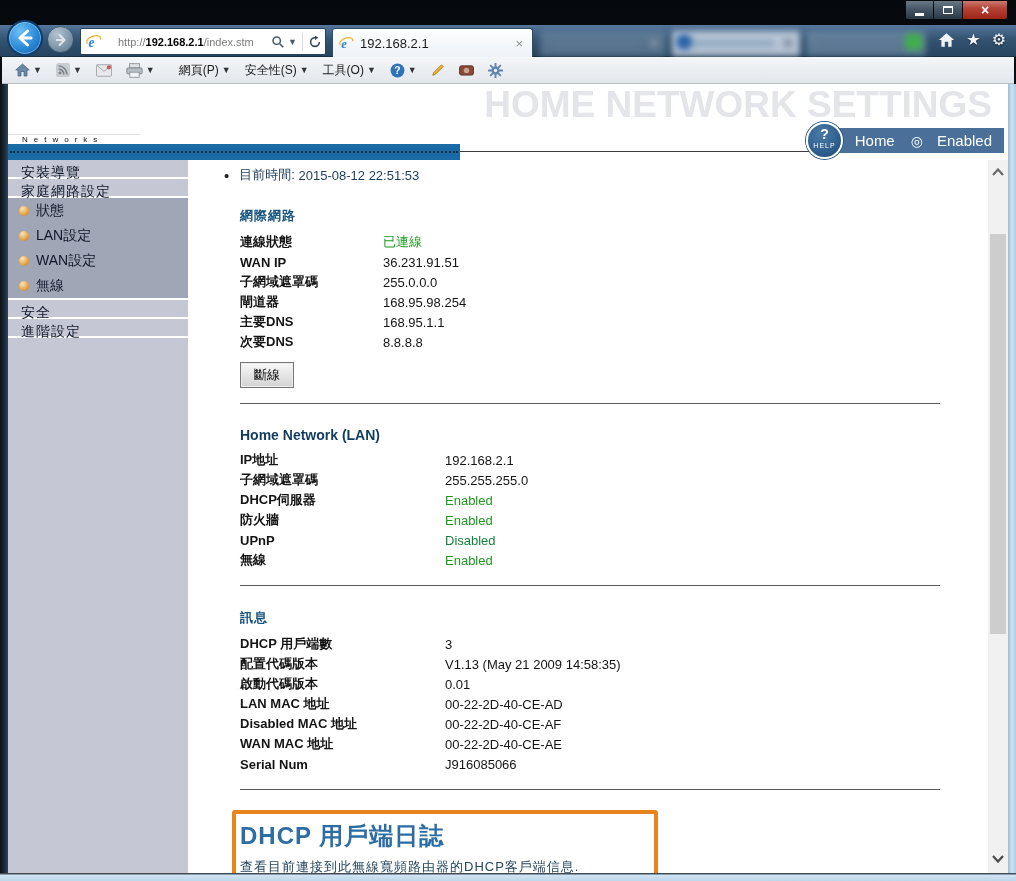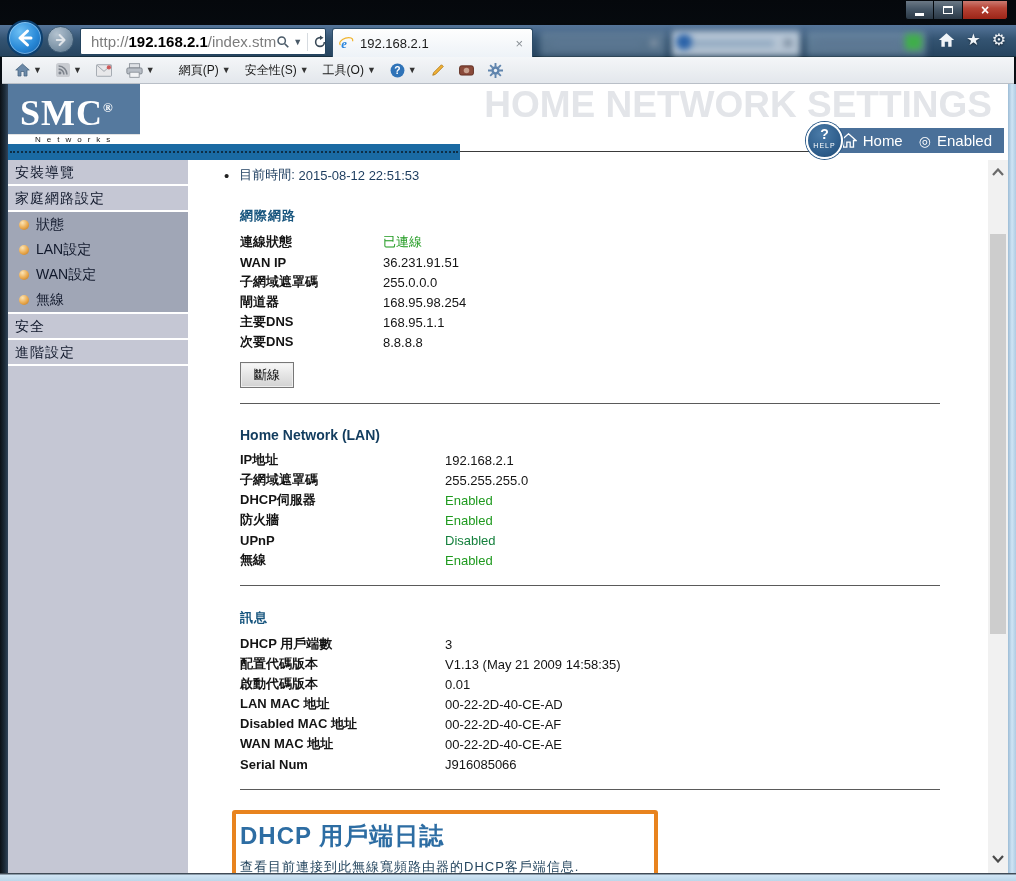--- a/index.html
+++ b/index.html
@@ -16,21 +16,21 @@
   .win-btn.close { width:46px; background-color:#b03324; background-image:linear-gradient(rgba(255,255,255,.35),rgba(255,255,255,.08) 40%,rgba(120,10,0,.35)); border-radius:0 0 3px 0; font-weight:bold; }
   .glyph-min { display:block; width:9px; height:3px; background:#fff; margin-top:8px; }
   .glyph-max { display:block; width:10px; height:8px; border:1px solid #fff; border-top:2px solid #fff; background:transparent; }
   .glyph-close { font-size:14px; line-height:1; color:#fff; }
 
   
   .navbar { position:absolute; left:0; top:25px; right:0; height:32px; background:linear-gradient(#55759a,#345472 45%,#26445f); border-bottom:1px solid #18303f; }
   .nav-back { position:absolute; left:7px; top:-5px; width:36px; height:36px; border-radius:50%; background:radial-gradient(circle at 35% 30%, #6ec0f5, #2a8ad8 55%, #0f5ca8); border:2px solid #0c3f6e; box-shadow:0 0 0 1px rgba(255,255,255,.35) inset; display:flex;align-items:center;justify-content:center; }
   .nav-fwd { position:absolute; left:47px; top:1px; width:27px; height:27px; border-radius:50%; background:radial-gradient(circle at 35% 30%, #c8d4de, #8aa0b2 60%, #5f7a90); border:1px solid #3e5a72; display:flex;align-items:center;justify-content:center; opacity:.85; }
   .addrbox { position:absolute; left:80px; top:3px; width:246px; height:27px; background:#fff; border:1px solid #24445f; border-radius:2px; display:flex; align-items:center; padding:0 3px 0 5px; }
-  .url { font-size:15px; white-space:nowrap; margin-left:5px; }
+  .url { font-size:11px; white-space:nowrap; margin-left:16px; }
   .url .dim { color:#7c7c7c; }
   .url .host { color:#000; font-weight:bold; }
   .addr-tools { margin-left:auto; display:flex; align-items:center; gap:3px; }
   .caret { font-size:9px; color:#4a5a68; }
   .addr-sep { width:1px; height:18px; background:#d6dbe0; margin:0 2px; }
   .tab-active { position:absolute; left:332px; top:3px; width:201px; height:30px; background:linear-gradient(#fefefe,#edf2f7); border:1px solid #2e4d68; border-bottom:none; border-radius:3px 3px 0 0; display:flex; align-items:center; padding:0 6px; }
   .tab-active .ttl { font-size:13px; color:#1b1b1b; margin-left:6px; }
   .tab-close { margin-left:auto; color:#8a9096; font-size:13px; padding:0 3px; }
   .tab-blur { position:absolute; top:6px; height:25px; border-radius:3px 3px 0 0; filter:blur(3px); }
   .tab-blur .smear { position:absolute; top:9px; left:12px; right:26px; height:7px; background:#5d7894; border-radius:3px; opacity:.8; }
@@ -47,36 +47,36 @@
   
   .page { position:absolute; left:8px; top:84px; width:1000px; height:789px; background:#fff; overflow:hidden; }
   .frame-left { position:absolute; left:0; top:84px; width:8px; bottom:8px; background:linear-gradient(90deg,#0b1016,#1d2c3a 60%,#31445a); }
   .frame-right { position:absolute; right:0; top:84px; width:8px; bottom:8px; background:linear-gradient(90deg,#9cbcd6,#cfe4f4 50%,#aecbe2); }
   .frame-bottom { position:absolute; left:0; right:0; bottom:0; height:8px; background:linear-gradient(#1a232c,#cfe4f4 30%,#bcd7ea); }
 
   
   .logo { position:absolute; left:0; top:0; width:132px; height:50px; background:#55799e; color:#fff; padding-left:12px; }
   .logo .smc { font-family:"Liberation Serif", serif; font-weight:bold; font-size:36px; line-height:48px; letter-spacing:1px; }
   .logo .reg { font-size:13px; vertical-align:super; font-family:"Liberation Serif", serif; }
-  .logo-strip { position:absolute; left:0; top:50px; width:132px; height:10px; background:#fff; border-top:1px solid #e2e2e2;padding-left:13px; }
+  .logo-strip { position:absolute; left:0; top:50px; width:132px; height:10px; background:#fff; border-top:1px solid #e2e2e2; }
   .logo-strip span { display:block; font-size:8px; color:#111; letter-spacing:6px; padding-left:14px; line-height:10px; }
   .watermark { position:absolute; right:16px; top:0px; font-size:37px; font-weight:bold; color:#e3e5e9; letter-spacing:0px; white-space:nowrap; }
   .bluebar { position:absolute; left:0; top:60px; width:452px; height:16px; background:#1a6aa3; }
   .bluebar::after { content:""; position:absolute; left:2px; right:2px; top:7px; border-top:2px dotted #0a2030; opacity:.8; }
   .connector { position:absolute; left:452px; top:67px; width:352px; height:1px; background:#3a3a3a; }
   .homebar { position:absolute; left:816px; top:44px; width:180px; height:25px; background:#4a7099; display:flex; align-items:center; justify-content:flex-end; gap:16px; padding-right:12px; color:#fff; }
-  .homebar .item { display:flex; align-items:center; gap:6px; font-size:15px; color:#fff; }
+  .homebar .item { display:flex; align-items:center; gap:14px; font-size:15px; color:#fff; }
   .helpbadge { position:absolute; left:798px; top:38px; width:37px; height:37px; border-radius:50%; background:radial-gradient(circle at 40% 30%, #4a7ba8, #2b5a88 70%, #1d4467); border:2px solid #fff; box-shadow:0 0 0 1px #2b5a88; color:#fff; text-align:center; z-index:3; }
   .helpbadge .q { font-size:14px; font-weight:bold; line-height:16px; display:block; margin-top:2px; }
   .helpbadge .h { font-size:7px; letter-spacing:1px; display:block; }
   .logout-glyph { font-size:14px; line-height:1; }
 
   
   .sidebar { position:absolute; left:0; top:76px; width:180px; bottom:0; background:#c5c7d4; }
-  .side-item { height:26px; line-height:25px; padding-left:7px; font-size:14px; color:#10182b; letter-spacing:1px; border-bottom:2px solid #fff; display:flex; align-items:flex-start; }
+  .side-item { height:19px; line-height:25px; padding-left:13px; font-size:14px; color:#10182b; letter-spacing:1px; border-bottom:2px solid #fff; display:flex; align-items:flex-start; }
   .side-sub-group { background:#a0a6b6; border-bottom:2px solid #fff;text-align:right; }
   .side-sub { height:25px; line-height:25px; padding-left:11px; font-size:14px; color:#10182b; display:flex; align-items:center; }
   .ball { width:10px; height:10px; border-radius:50%; background:radial-gradient(circle at 35% 28%, #fce4b4, #e9a84c 55%, #b9741f); margin-right:7px; flex:0 0 auto; }
 
   
   .content { position:absolute; left:180px; top:76px; width:800px; bottom:0; background:#fff; padding-left:52px; }
   .timeline { margin-top:6px; font-size:13px; color:#1c3c5e; display:flex; align-items:center; }
   .timeline .bullet { color:#222; font-size:15px; margin:0 10px 0 -16px; }
   .sec-title { color:#17557e; font-weight:bold; font-size:13px; margin-top:23px; margin-bottom:7px; letter-spacing:1px; }
   .sec-title.en { color:#123c5e; font-size:14px; letter-spacing:0; }
@@ -248,23 +248,20 @@
           <g stroke="#5f84ad" stroke-width="2">
             <path d="M8 0 V4 M8 12 V16 M0 8 H4 M12 8 H16 M2.3 2.3 L5 5 M11 11 L13.7 13.7 M13.7 2.3 L11 5 M5 11 L2.3 13.7"></path>
           </g>
           <circle cx="8" cy="8" r="1.8" fill="#eef2f7"></circle>
         </svg>
     </span>
   </div>
 
   <div class="page">
 
-    <div class="logo">
-      <span class="smc"><span>SMC</span><span class="reg">®</span></span>
-    </div>
     <div class="logo-strip">
         <span>Networks</span>
       </div>
     <div class="watermark">HOME NETWORK SETTINGS</div>
     <div class="bluebar"></div>
     <div class="connector"></div>
     <div class="homebar">
       <span class="item">
         <svg width="17" height="15" viewBox="0 0 20 18">
             <path d="M10 1 L19 9 H16 V17 H12 V11 H8 V17 H4 V9 H1 Z" fill="none" stroke="#fff" stroke-width="1.6"></path>

